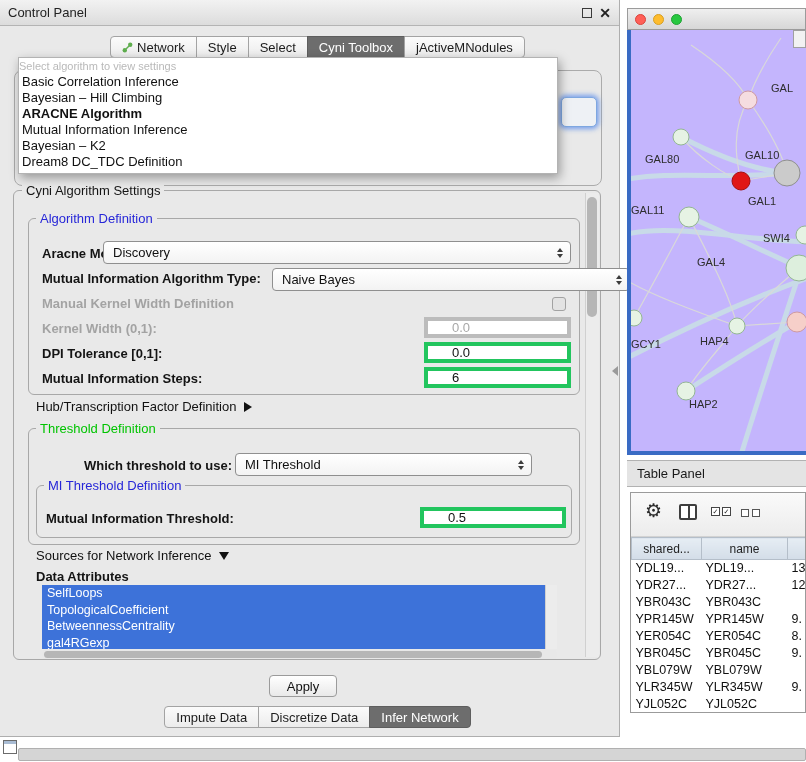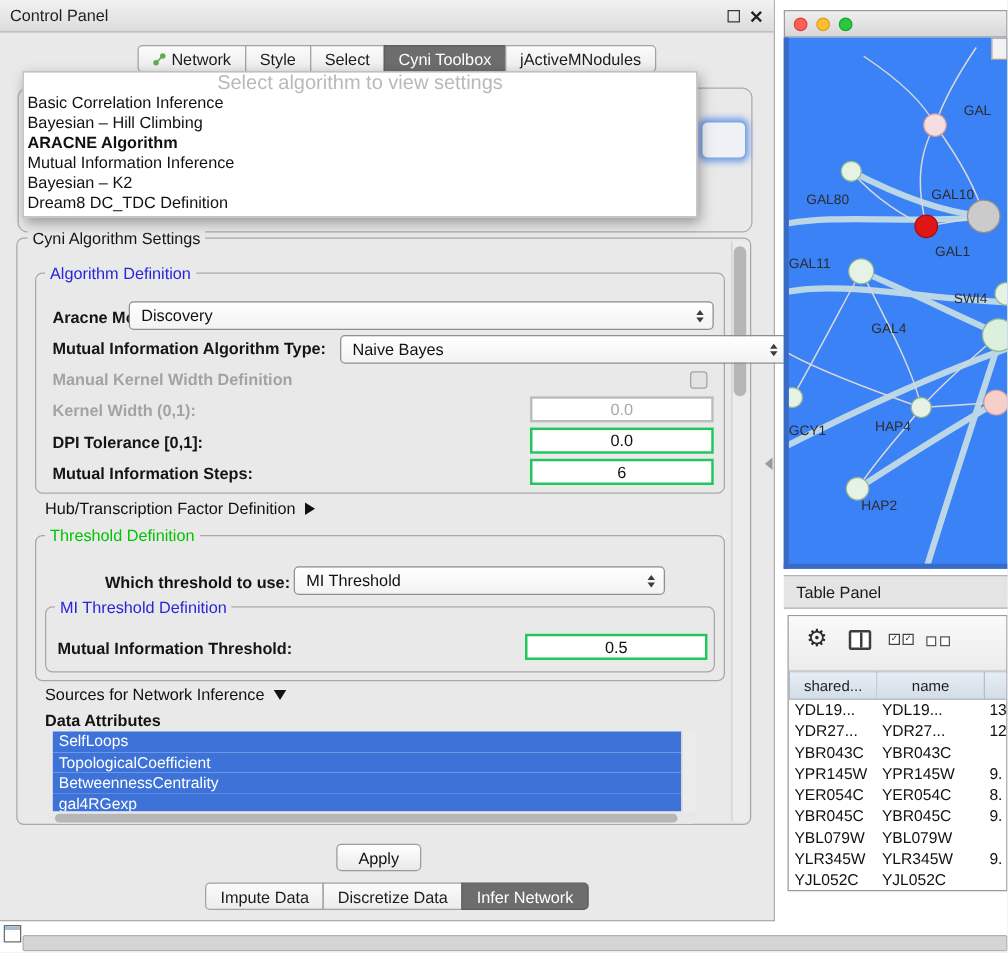--- a/index.html
+++ b/index.html
@@ -12,57 +12,57 @@
   .close-ico{position:absolute;right:8px;top:4px;font-size:14px;font-weight:bold;color:#222;line-height:18px}
   
   .segrow{position:absolute;left:0;right:0;display:flex;justify-content:center;height:22px}
   .seg{display:flex;align-items:center;padding:0 11px;font-size:13px;background:linear-gradient(#fbfbfb,#ececec);border:1px solid #a3a3a3;margin-left:-1px;height:22px;color:#1c1c1c;white-space:nowrap;cursor:default}
   .seg:first-child{border-radius:4px 0 0 4px;margin-left:16px}
   .seg:last-child{border-radius:0 4px 4px 0}
   .seg.active{background:#6d6d6d;color:#fff;border-color:#5e5e5e}
   .net-ico{margin-right:4px;display:inline-flex}
   
   .dd{position:absolute;left:18px;top:57px;width:540px;background:#fff;border:1px solid #b3b3b3;box-shadow:2px 4px 10px rgba(0,0,0,.35);padding:1px 0 3px;z-index:30}
-  .dd-ph{color:#b9b9b9;text-align:center;font-size:16px;height:15px;line-height:15px}
+  .dd-ph{color:#b9b9b9;text-align:left;font-size:11px;height:15px;line-height:15px}
   .dd-item{font-size:13px;height:16px;line-height:16px;padding-left:3px;color:#111;white-space:nowrap}
   .dd-item.sel{font-weight:bold}
   .underbox{position:absolute;left:14px;top:70px;width:588px;height:116px;border:1px solid #ababab;border-radius:8px}
   .focusbox{position:absolute;left:561px;top:97px;width:36px;height:30px;background:#eef1f5;border:1px solid #7ea7e0;border-radius:5px;box-shadow:0 0 5px 2px rgba(90,140,235,.8)}
   
   .group{position:absolute;border:1px solid #a8a8a8;border-radius:6px}
   .legend{position:absolute;background:#e9e9e9;padding:0 4px;font-size:13px;color:#161616;white-space:nowrap}
   .legend.blue{color:#2626d8}
   .legend.green{color:#00c400}
   .flabel{position:absolute;font-size:13px;font-weight:bold;color:#141414;white-space:nowrap}
   .flabel.dis{color:#a3a3a3}
   .plain{position:absolute;font-size:13px;color:#111;white-space:nowrap;display:flex;align-items:center}
   
   .combo{position:absolute;background:linear-gradient(#ffffff,#f3f3f3);border:1px solid #8f8f8f;border-radius:4px;display:flex;align-items:center;padding:0 22px 0 9px;font-size:13px;color:#111}
   .arr{position:absolute;right:7px;top:50%;transform:translateY(-50%);display:flex;flex-direction:column;gap:2px}
   .arr i{display:block;width:0;height:0;border-left:3.5px solid transparent;border-right:3.5px solid transparent}
   .arr .up{border-bottom:4px solid #3c3c3c}
   .arr .dn{border-top:4px solid #3c3c3c}
-  .field{position:absolute;text-align:center;padding:0 24px;font-size:13px;background:#fff;border:2px solid #22c55e;color:#111;font-family:"Liberation Sans",sans-serif}
+  .field{position:absolute;text-align:left;padding:0 24px;font-size:13px;background:#fff;border:4px solid #22c55e;color:#111;font-family:"Liberation Sans",sans-serif}
   .field.dis{border-color:#bcbcbc;color:#a8a8a8}
   .cbx{position:absolute;width:14px;height:14px;border:1px solid #a2a2a2;background:#e3e3e3;border-radius:3px}
   .tri-r{display:inline-block;width:0;height:0;border-left:8px solid #111;border-top:5px solid transparent;border-bottom:5px solid transparent;margin-left:8px}
   .tri-d{display:inline-block;width:0;height:0;border-top:8px solid #111;border-left:5px solid transparent;border-right:5px solid transparent;margin-left:7px}
   
   .attr-list{position:absolute;left:42px;top:585px;width:503px;height:64px;background:#fff;overflow:hidden}
   .attr-row{height:16.5px;line-height:16.5px;background:#3d72d9;color:#fff;font-size:12.5px;padding-left:5px;white-space:nowrap}
   .vscroll{position:absolute;background:#ececec;border-left:1px solid #d0d0d0}
   .hscroll{position:absolute;background:#e8e8e8;border-radius:4px}
   .thumb{position:absolute;background:#b6b6b6;border-radius:5px}
   
   .btn{position:absolute;border:1px solid #9b9b9b;border-radius:4px;background:linear-gradient(#ffffff,#e9e9e9);font-size:13px;display:flex;align-items:center;justify-content:center;color:#111}
   
   .net-win{position:absolute;left:627px;top:8px;width:179px;height:447px}
   .net-title{position:absolute;left:0;top:0;right:0;height:22px;background:linear-gradient(#efefef,#d7d7d7);border:1px solid #9b9b9b;display:flex;align-items:center;padding-left:7px;gap:7px}
   .light{width:11px;height:11px;border-radius:50%;display:inline-block}
-  .net-canvas{position:absolute;left:0;top:22px;width:179px;height:425px;border-left:4px solid #3a6bc4;border-bottom:4px solid #3a6bc4;background:#3b82f6;overflow:hidden}
+  .net-canvas{position:absolute;left:0;top:22px;width:179px;height:425px;border-left:4px solid #3a6bc4;border-bottom:4px solid #3a6bc4;background:#c4b5fd;overflow:hidden}
   .nlabel{font-family:"Liberation Sans",sans-serif;font-size:11px;fill:#2d2d2d}
   .scroll-stub{position:absolute;left:793px;top:30px;width:13px;height:18px;background:#f2f2f2;border:1px solid #a0a0a0}
   
   .tp-header{position:absolute;left:627px;top:460px;width:185px;height:27px;background:#e4e4e4;border-top:1px solid #b2b2b2;border-bottom:1px solid #b2b2b2;display:flex;align-items:center;padding-left:10px;font-size:13px;color:#1a1a1a}
   .tbl-win{position:absolute;left:630px;top:492px;width:176px;height:221px;background:#fff;border:1px solid #9b9b9b;overflow:hidden}
   .tbl-toolbar{position:absolute;left:0;top:0;right:0;height:44px;background:linear-gradient(#fafafa,#ececec);border-bottom:1px solid #d2d2d2}
   .gear{position:absolute;left:14px;top:6px;font-size:19px;color:#2b2b2b}
   .colico{position:absolute;left:48px;top:11px;width:18px;height:16px;border:2px solid #3e3e3e;border-radius:2px;background:#fff}
   .colico i{position:absolute;left:50%;top:0;bottom:0;width:2px;background:#3e3e3e}
   .ckpair{position:absolute;left:80px;top:14px;display:flex;gap:2px}

